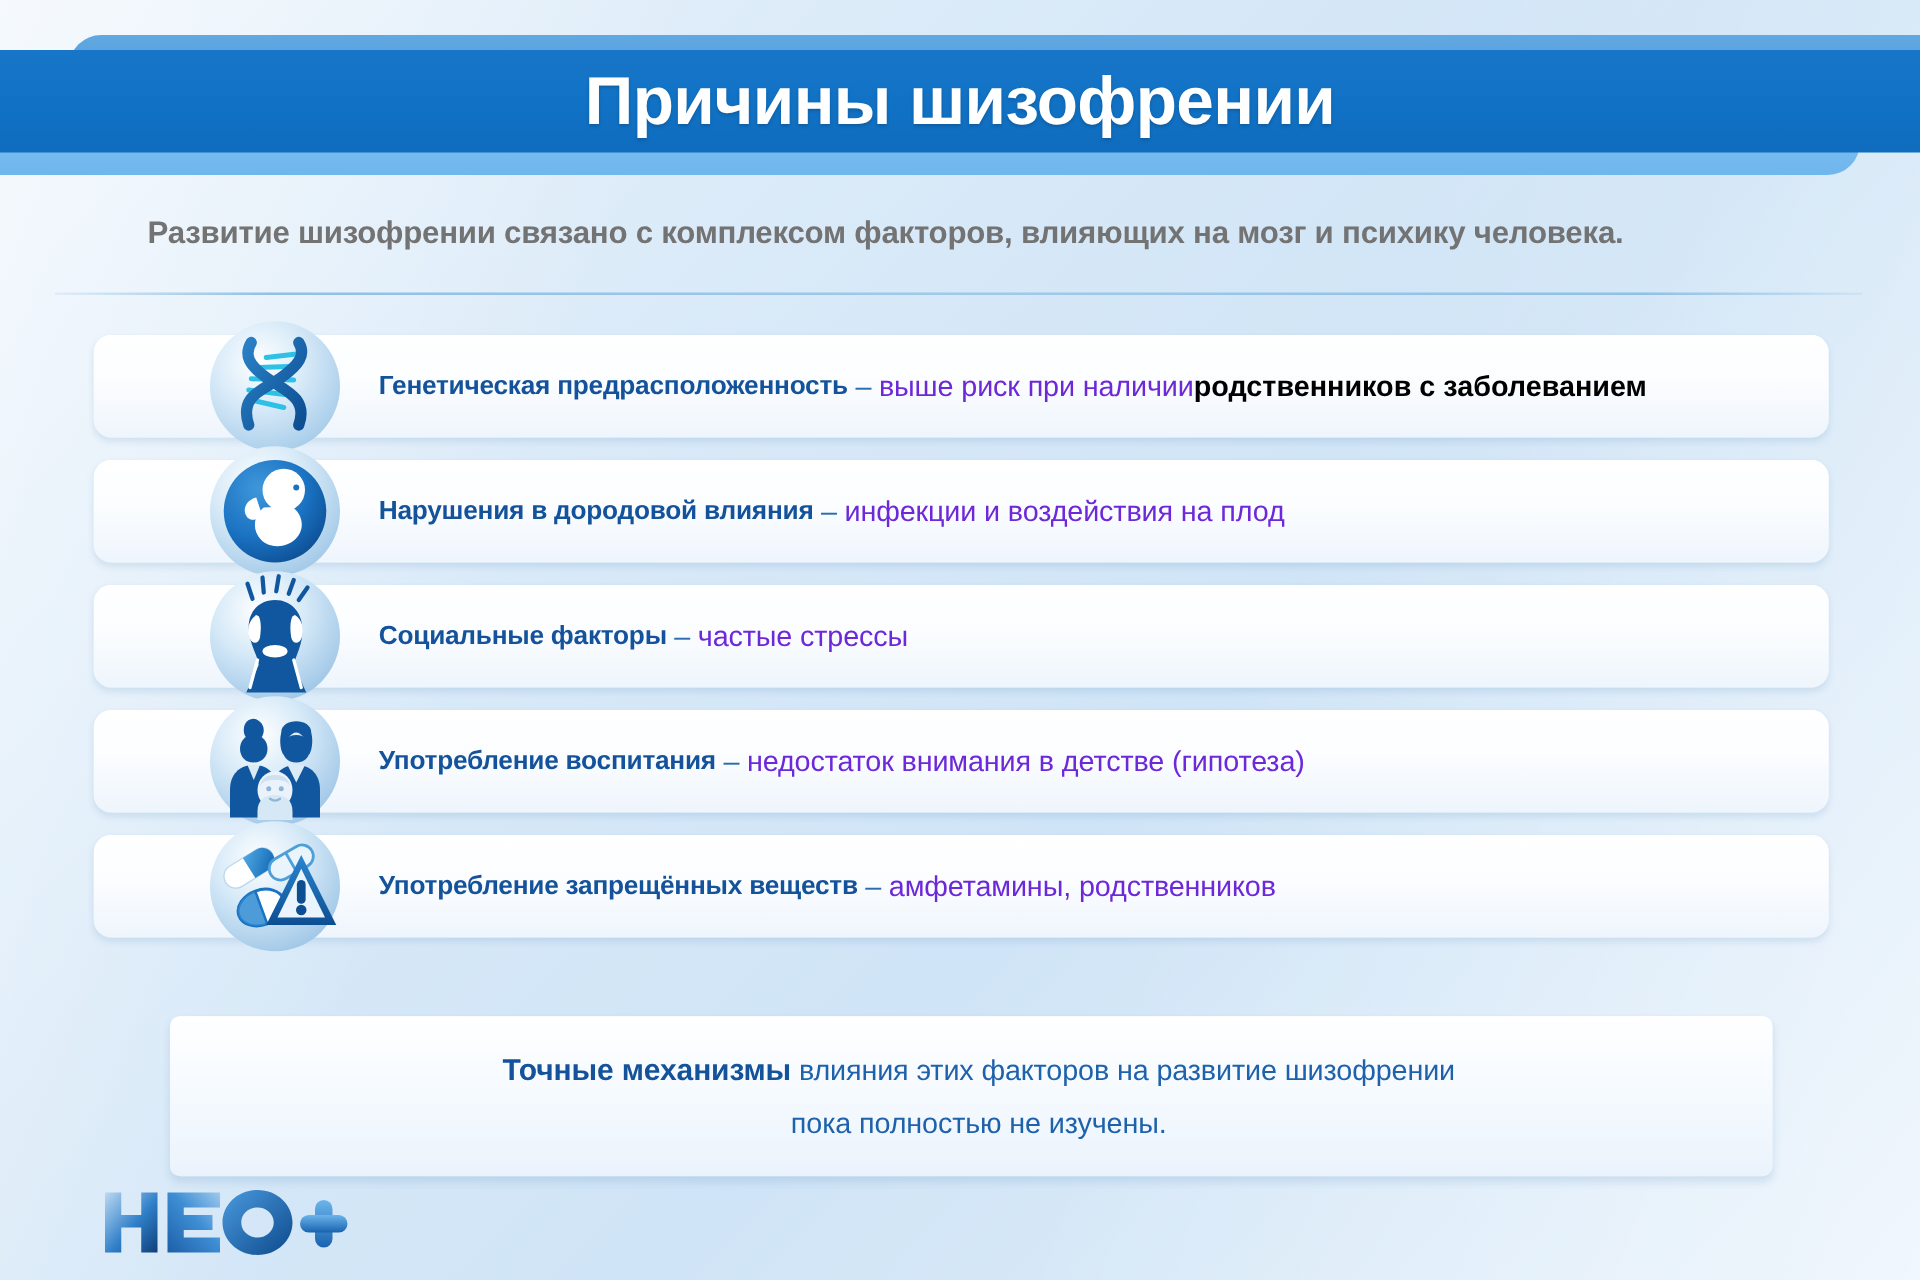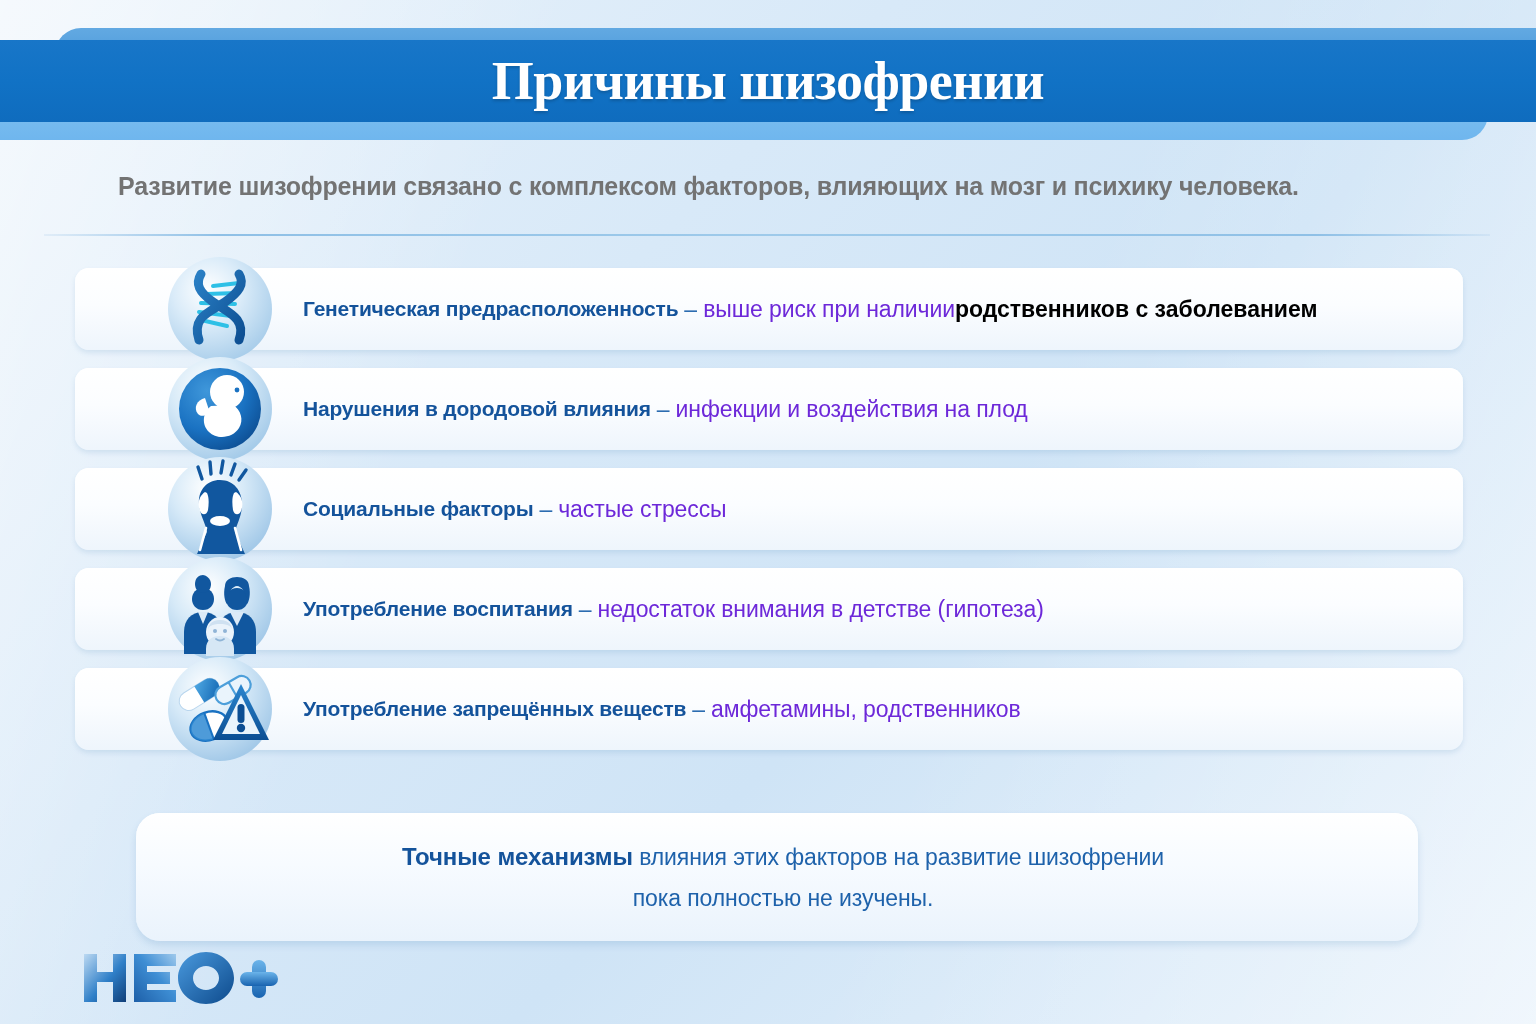--- a/index.html
+++ b/index.html
@@ -24,21 +24,20 @@
                 rgba(255,255,255,0.0) 62%, rgba(255,255,255,0.40) 100%);
     pointer-events: none;
   }
 
   
   .header {
     position: absolute;
     left: 0; top: 0;
     width: 1536px;
     height: 145px;
-    font-family: Liberation Serif, serif;
   }
   
   .header-ribbon-top {
     position: absolute;
     left: 55px; top: 28px;
     width: 1481px; height: 34px;
     background: linear-gradient(180deg, #62a9e2 0%, #4e9bdb 100%);
     border-top-left-radius: 26px;
   }
   
@@ -141,21 +140,21 @@
     font-size: 23px;
     color: #000000;
   }
   .t-dash { padding: 0 6px; color: #2b6cb0; }
 
   
   .note-box {
     position: absolute;
     left: 136px; top: 813px;
     width: 1282px; height: 128px;
-    border-radius: 24px;
+    border-radius: 8px;
     background: linear-gradient(180deg, #ffffff 0%, #f7fbff 40%, #eaf3fc 100%);
     box-shadow: 0 4px 7px rgba(86,140,190,0.20), 0 1px 0 rgba(255,255,255,0.9) inset;
     display: flex;
     flex-direction: column;
     align-items: center;
     justify-content: center;
     gap: 14px;
     padding-left: 12px;
   }
   .note-line {

